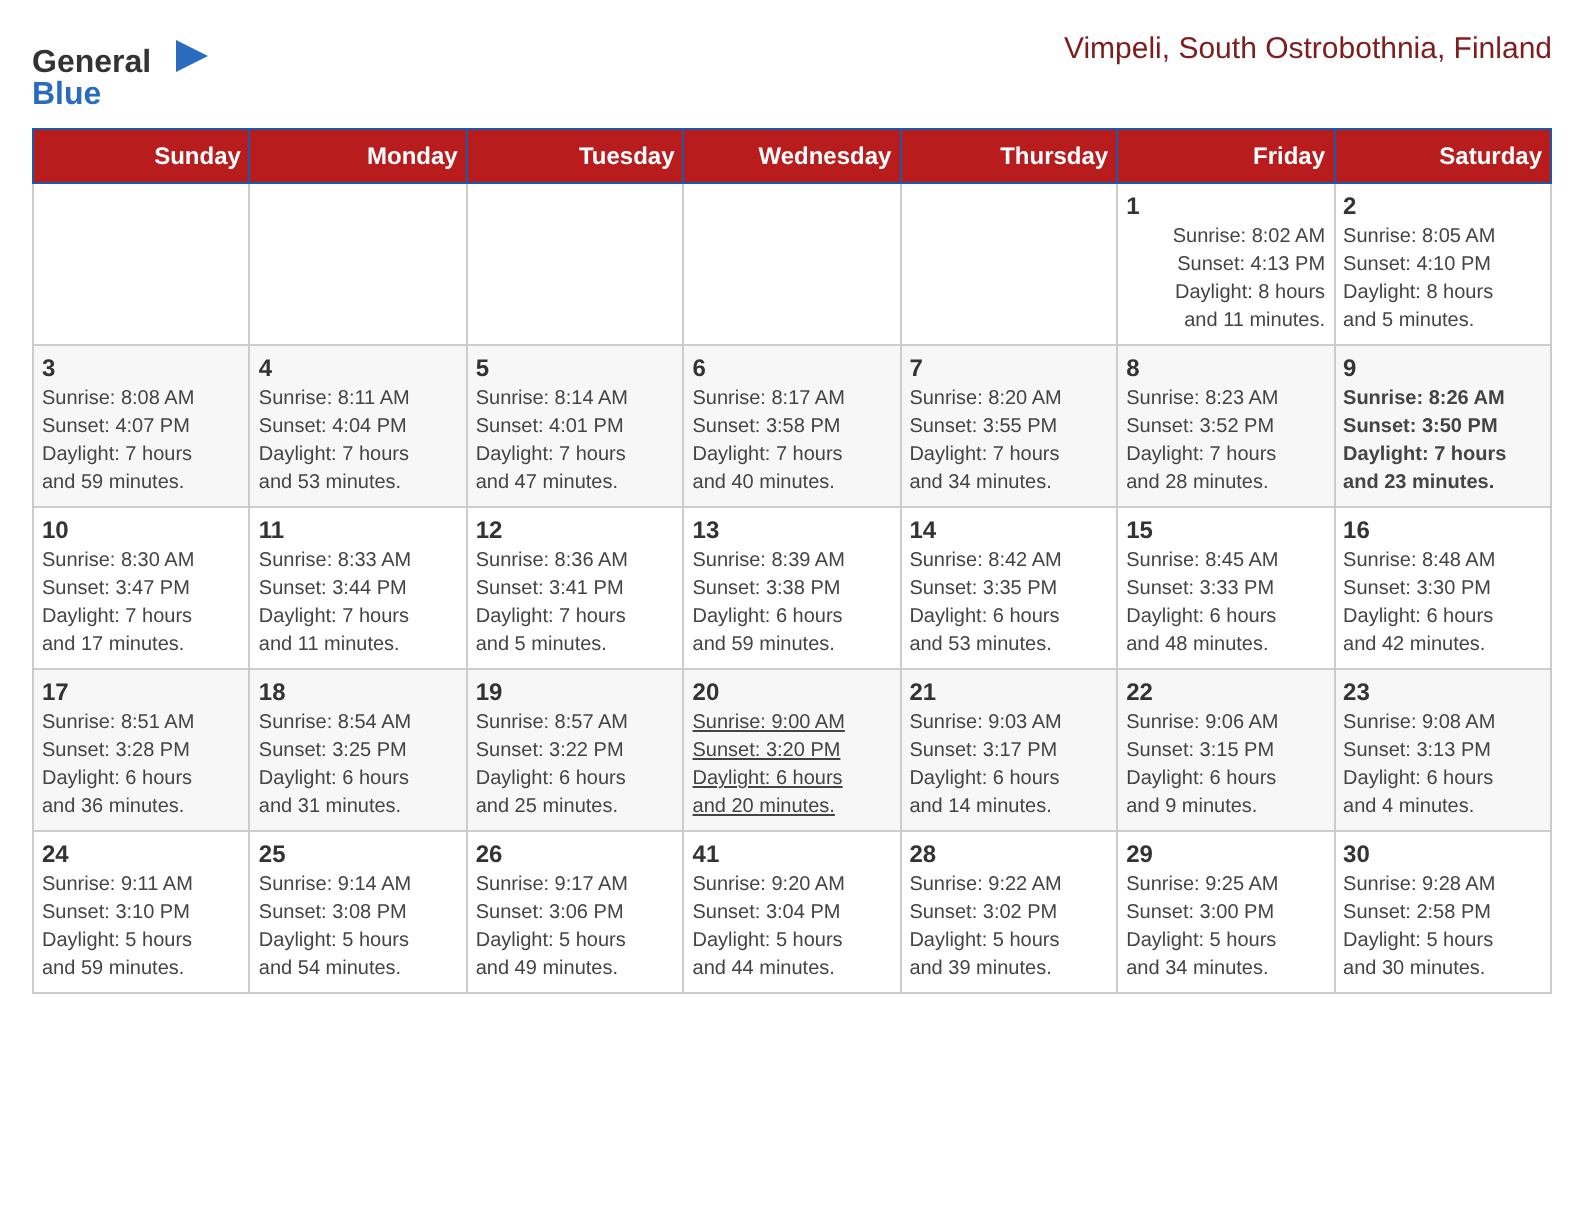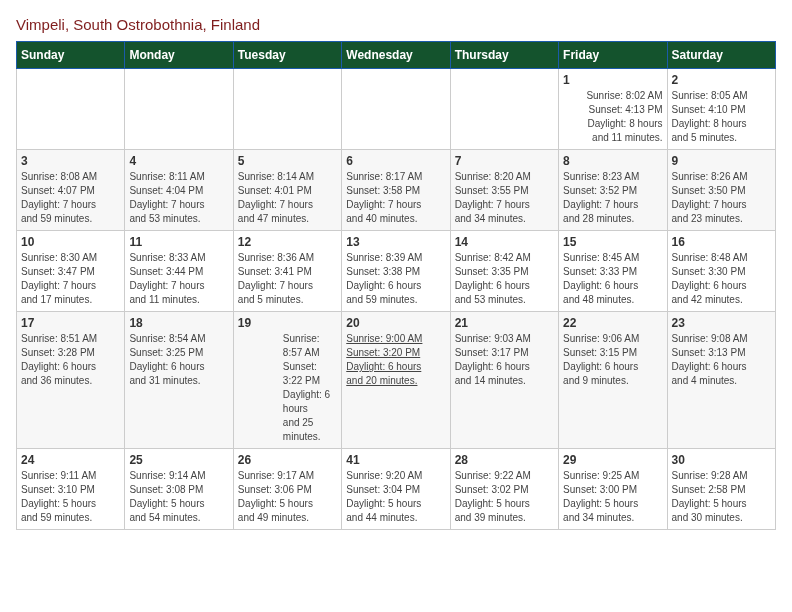--- a/index.html
+++ b/index.html
@@ -33,24 +33,24 @@
       font-size: 15px;
       font-weight: normal;
       color: #7f1d1d;
     }
     table {
       width: 100%;
       border-collapse: collapse;
       font-size: 11px;
     }
     thead tr th {
-      background: #14532d;
+      background: #b91c1c;
       color: #fff;
       padding: 6px 4px;
-      text-align: left;
+      text-align: right;
       font-size: 12px;
       border: 1px solid #1a5aaa;
     }
     tbody tr td {
       border: 1px solid #ccc;
       vertical-align: top;
       padding: 4px;
       height: 80px;
       width: calc(100% / 7);
       color: #333;
@@ -74,20 +74,28 @@
       background: #fff;
     }
     tbody tr:nth-child(even) td.empty-cell {
       background: #f7f7f7;
     }
   </style>
 </head>
 <body>
 
 <div class="header">
+  <div class="logo">
+    <svg width="90" height="40" viewBox="0 0 90 40">
+      <text x="0" y="20" font-size="16" font-weight="bold" fill="#333" font-family="Arial">General</text>
+      <text x="0" y="36" font-size="16" font-weight="bold" fill="#2a6bbf" font-family="Arial">Blue</text>
+
+      <polygon points="72,4 88,12 72,20" fill="#2a6bbf"></polygon>
+    </svg>
+  </div>
   <div class="title-block">
     <h2>Vimpeli, South Ostrobothnia, Finland</h2>
   </div>
 </div>
 
 <table>
   <thead>
     <tr id="weekday-header">
     <th>Sunday</th>
         <th>Monday</th>
@@ -158,21 +166,21 @@
         </td>
         <td>
           <span class="day-num">8</span>
           <div class="day-info" style="white-space: pre-line;">Sunrise: 8:23 AM
 Sunset: 3:52 PM
 Daylight: 7 hours
 and 28 minutes.</div>
         </td>
         <td>
           <span class="day-num">9</span>
-          <div class="day-info" style="white-space: pre-line;">Sunrise: 8:26 AM
+          <div class="day-info" style="white-space: pre-line; font-weight: bold;">Sunrise: 8:26 AM
 Sunset: 3:50 PM
 Daylight: 7 hours
 and 23 minutes.</div>
         </td>
       </tr>
       <tr>
         <td>
           <span class="day-num">10</span>
           <div class="day-info" style="white-space: pre-line;">Sunrise: 8:30 AM
 Sunset: 3:47 PM
@@ -232,21 +240,21 @@
         </td>
         <td>
           <span class="day-num">18</span>
           <div class="day-info" style="white-space: pre-line;">Sunrise: 8:54 AM
 Sunset: 3:25 PM
 Daylight: 6 hours
 and 31 minutes.</div>
         </td>
         <td>
           <span class="day-num">19</span>
-          <div class="day-info" style="white-space: pre-line; margin-left: 45px;">Sunrise: 8:57 AM
+          <div class="day-info" style="white-space: pre-line;">Sunrise: 8:57 AM
 Sunset: 3:22 PM
 Daylight: 6 hours
 and 25 minutes.</div>
         </td>
         <td>
           <span class="day-num">20</span>
           <div class="day-info" style="white-space: pre-line; text-decoration: underline;">Sunrise: 9:00 AM
 Sunset: 3:20 PM
 Daylight: 6 hours
 and 20 minutes.</div>

